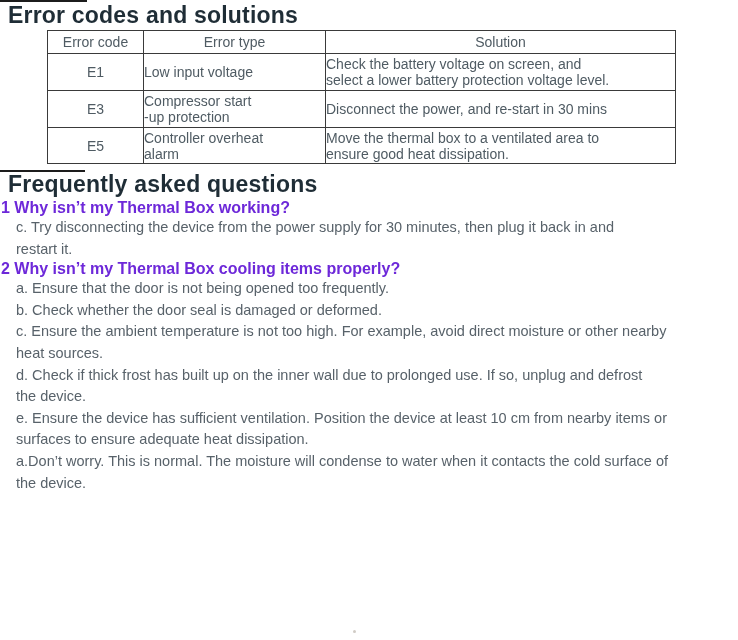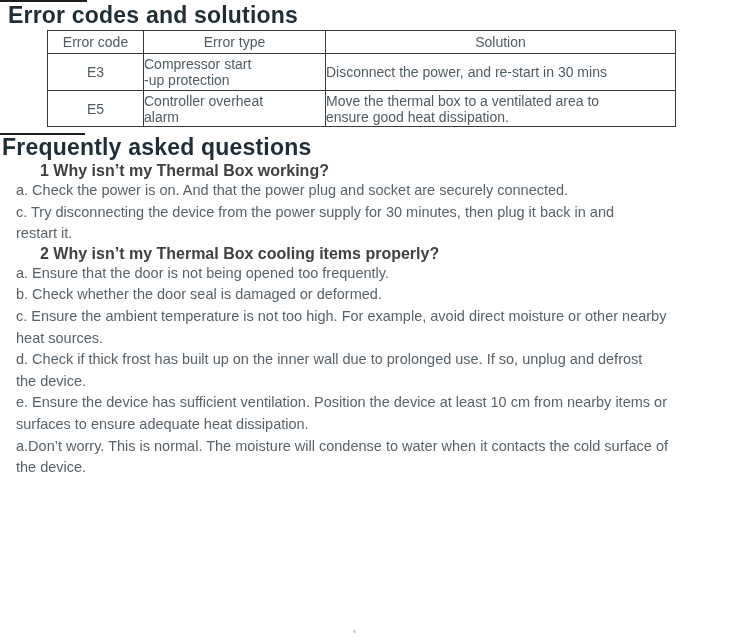--- a/index.html
+++ b/index.html
@@ -8,44 +8,43 @@
     font-family:"Liberation Sans","DejaVu Sans",sans-serif;
     position:relative;
   }
   .rule{height:2px;background:#1c1c1c;}
   .rule-top{width:87px;}
   .rule-faq{width:85px;margin-top:6px;}
   h1{
     font-size:23px;line-height:23px;font-weight:600;letter-spacing:0.2px;
     color:#1f2d36;margin:2px 0 3px 8px;
   }
-  h1.faq-title-heading{margin:1px 0 3px 2px;}
+  h1.faq-title-heading{margin:1px 0 3px 8px;}
   
   table.err{
     margin-left:47px;width:628px;border-collapse:collapse;table-layout:fixed;
   }
   table.err th, table.err td{
     border:1.5px solid #3a3a3a;
     font-size:14px;line-height:16px;color:#4f5b63;
     padding:0;vertical-align:middle;overflow:hidden;
   }
   table.err th{font-weight:400;text-align:center;height:22px;}
   col.c-code{width:96px;}
   col.c-type{width:182px;}
   col.c-sol{width:350px;}
   td.code{text-align:center;}
   td.type{padding-left:9px;white-space:pre-line;}
   td.sol{padding-left:6px;white-space:pre-line;}
   tr.r1{height:37px;} tr.r2{height:22px;} tr.r3{height:37px;}
   tr.r4{height:37px;} tr.r5{height:36px;}
   
   .faq-block h3{
-    font-size:16px;line-height:18px;font-weight:700;color:#404040;
+    font-size:16px;line-height:18px;font-weight:700;color:#6d28d9;
     margin:0 0 0 1px;
-    padding-left:39px;
   }
   .faq-block:first-of-type h3{margin-top:7px;}
   .faq-block p{
     margin:0;padding-left:16px;
     font-size:14.5px;line-height:21.6px;color:#58626a;
     white-space:pre-line;
   }
   .stray{
     position:absolute;left:353px;top:630px;width:3px;height:3px;
     border-radius:50%;background:#a9a195;opacity:.55;
@@ -67,20 +66,26 @@
         <col class="c-sol">
       </colgroup>
     <thead>
       <tr>
         <th>Error code</th>
         <th>Error type</th>
         <th>Solution</th>
       </tr>
     </thead>
     <tbody>
+      <tr class="r1">
+        <td class="code">E1</td>
+        <td class="type">Low input voltage</td>
+        <td class="sol">Check the battery voltage on screen, and
+select a lower battery protection voltage level.</td>
+      </tr>
       <tr class="r3">
         <td class="code">E3</td>
         <td class="type">Compressor start
 -up protection</td>
         <td class="sol">Disconnect the power, and re-start in 30 mins</td>
       </tr>
       <tr class="r5">
         <td class="code">E5</td>
         <td class="type">Controller overheat
 alarm</td>
@@ -89,21 +94,20 @@
       </tr>
     </tbody>
   </table>
 
   <div class="rule rule-faq"></div>
 
   <h1 class="faq-title-heading">Frequently asked questions</h1>
 
   <div class="faq-block">
     <h3>1 Why isn’t my Thermal Box working?</h3>
-    <p>a. Check the power is on. And that the power plug and socket are securely connected.</p>
     <p>c. Try disconnecting the device from the power supply for 30 minutes, then plug it back in and
 restart it.</p>
   </div>
 
   <div class="faq-block">
     <h3>2 Why isn’t my Thermal Box cooling items properly?</h3>
     <p>a. Ensure that the door is not being opened too frequently.</p>
     <p>b. Check whether the door seal is damaged or deformed.</p>
     <p>c. Ensure the ambient temperature is not too high. For example, avoid direct moisture or other nearby
 heat sources.</p>

